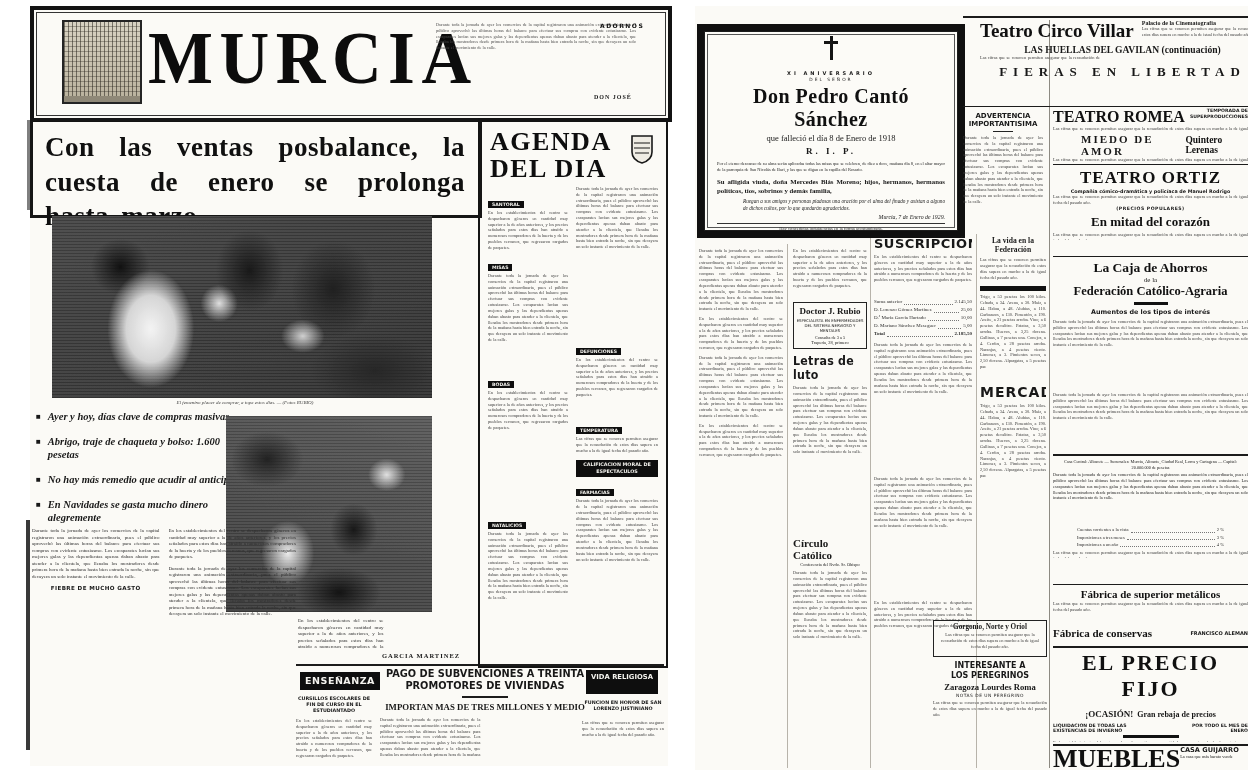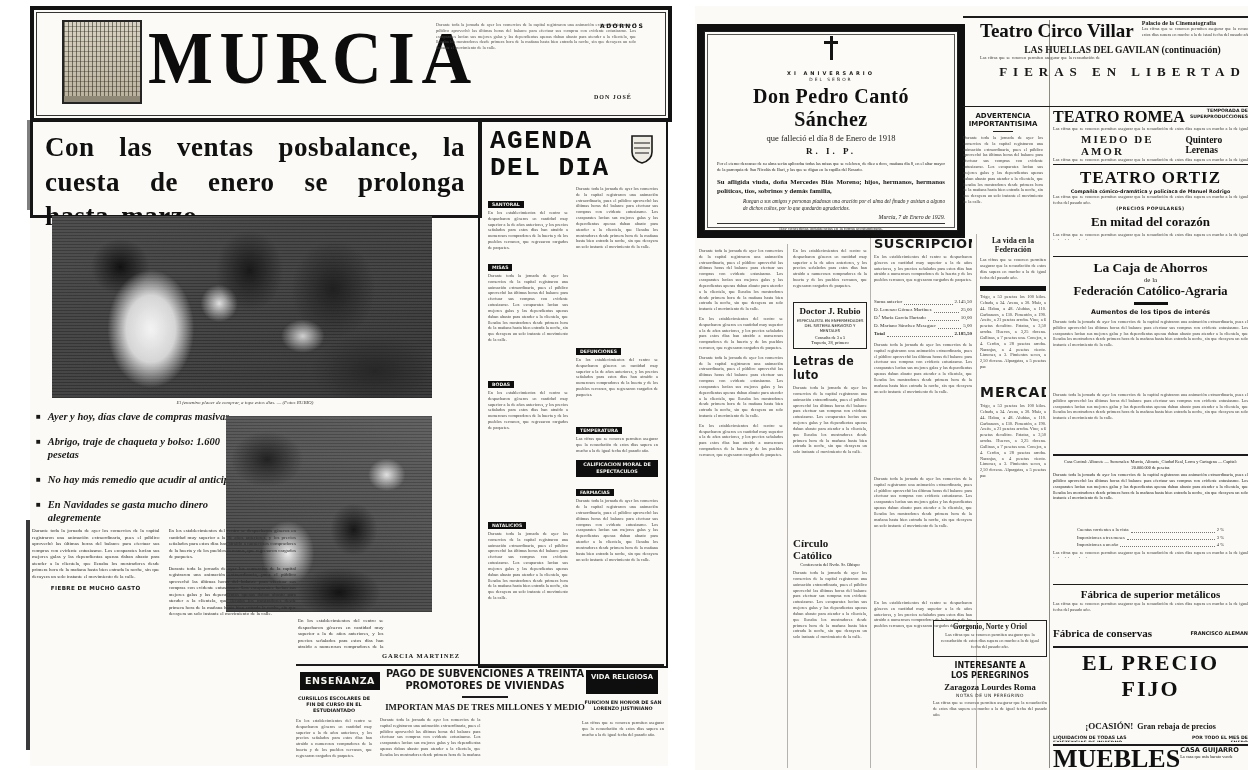--- a/index.html
+++ b/index.html
@@ -22,21 +22,21 @@
   .vline{position:absolute;width:1px;background:#b7b3aa;}
   .rule{position:absolute;background:#1c1c1c;}
   .photo{filter:grayscale(1) contrast(1.12);}
   .cols2{column-count:2;column-gap:9px;}
   .drow{display:flex;align-items:flex-end;font-size:5px;line-height:1.6;color:#2d2d2d;}
   .drow .dots{flex:1;border-bottom:1px dotted #777;margin:0 2px 1px 2px;min-width:4px;}
   .headline{font-size:27px;font-weight:bold;line-height:1.28;letter-spacing:.5px;
             word-spacing:5px;text-align:justify;color:#101010;}
   .masthead-title{font-size:74px;font-weight:bold;letter-spacing:7px;color:#0c0c0c;
                   transform:scaleX(.93);transform-origin:left center;line-height:92px;}
-  .agtitle{font-family:Liberation Mono, monospace;font-weight:bold;font-size:26px;
+  .agtitle{font-family:Liberation Serif, serif;font-weight:bold;font-size:26px;
            line-height:1.05;letter-spacing:1.5px;color:#0e0e0e;}
   .serifhead{font-weight:bold;color:#101010;}
   .smudge{background:radial-gradient(ellipse at 50% 50%,#222 0%,#555 55%,transparent 75%);
           opacity:.75;border-radius:3px;}
   .ph-main{background-color:#565656;background-image:
      radial-gradient(ellipse 70px 95px at 26% 62%,#e9e7e2 0%,#cfccc4 35%,rgba(0,0,0,0) 62%),
      radial-gradient(ellipse 42px 40px at 18% 28%,#1d1d1d 0%,rgba(0,0,0,0) 70%),
      radial-gradient(ellipse 50px 60px at 52% 30%,#242424 0%,rgba(0,0,0,0) 68%),
      radial-gradient(ellipse 30px 30px at 44% 48%,#d8d5cd 0%,rgba(0,0,0,0) 62%),
      radial-gradient(ellipse 60px 70px at 74% 40%,#2a2a2a 0%,rgba(0,0,0,0) 70%),
@@ -362,21 +362,21 @@
       <div class="t4 c" style="height:16px;margin-top:1px;">Las cifras que se conocen permiten asegurar que la recaudación de estos días supera en mucho a la de igual fecha del pasado año.</div>
     </div>
     <div class="a" style="left:358px;top:616px;width:195px;height:22px;overflow:hidden;display:flex;justify-content:space-between;align-items:center;">
       <div class="serifhead" style="font-size:11px;">Fábrica de conservas</div>
       <div class="b sans r" style="font-size:5px;width:64px;">FRANCISCO ALEMAN</div>
     </div>
     <div class="rule" style="left:358px;top:640px;width:195px;height:1.5px;"></div>
 
     <div class="a" style="left:358px;top:644px;width:195px;height:92px;overflow:hidden;">
       <div class="serifhead c" style="font-size:22px;letter-spacing:2px;">EL PRECIO FIJO</div>
-      <div class="c" style="margin-top:13px;">
+      <div class="c" style="margin-top:1px;">
         <span class="b" style="font-size:9px;">¡OCASIÓN!</span>
         <span class="b" style="font-size:8px;">Gran rebaja de precios</span>
       </div>
       <div style="display:flex;justify-content:space-between;margin-top:2px;">
         <div class="b sans" style="font-size:4.6px;width:104px;">LIQUIDACION DE TODAS LAS EXISTENCIAS DE INVIERNO</div>
         <div class="b sans r" style="font-size:4.6px;width:74px;">POR TODO EL MES DE ENERO</div>
       </div>
       <div style="width:56px;height:2.5px;background:#111;margin:2px auto;"></div>
       <p class="t4" style="margin:0;height:26px;">En los establecimientos del centro se despacharon géneros en cantidad muy superior a la de años anteriores, y los precios señalados para estos días han atraído a numerosos compradores de la huerta y de los pueblos cercanos, que regresaron cargados de paquetes.</p>
 

